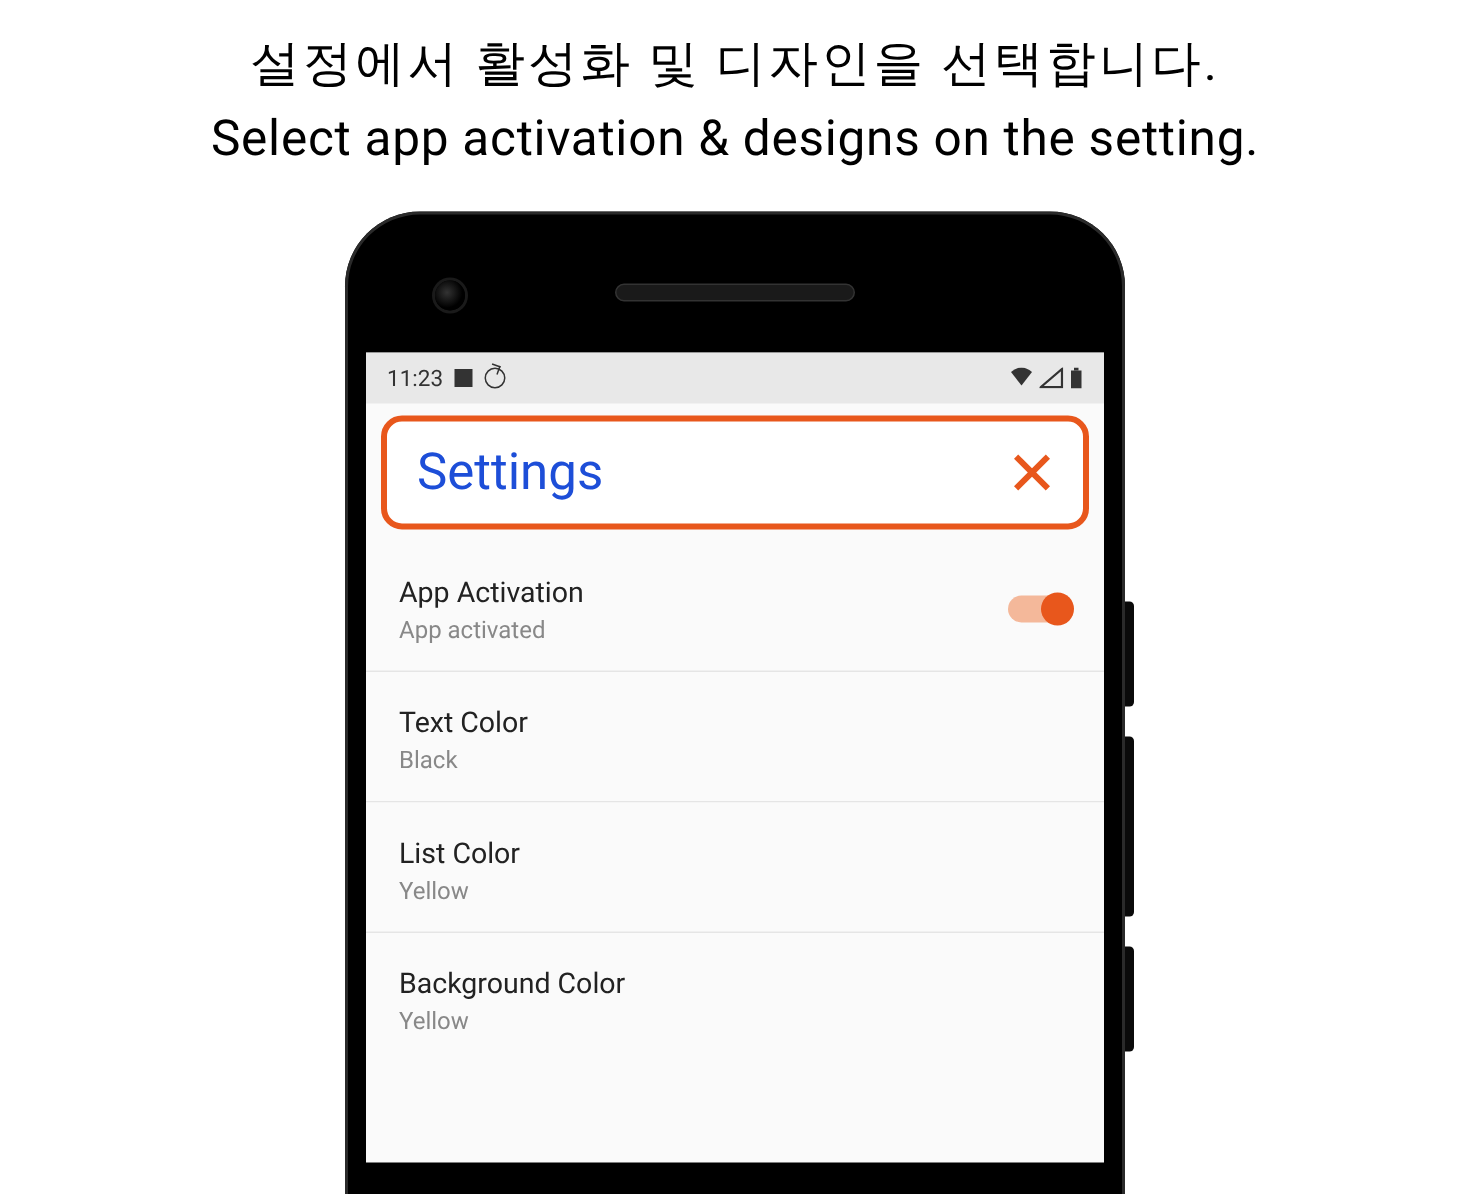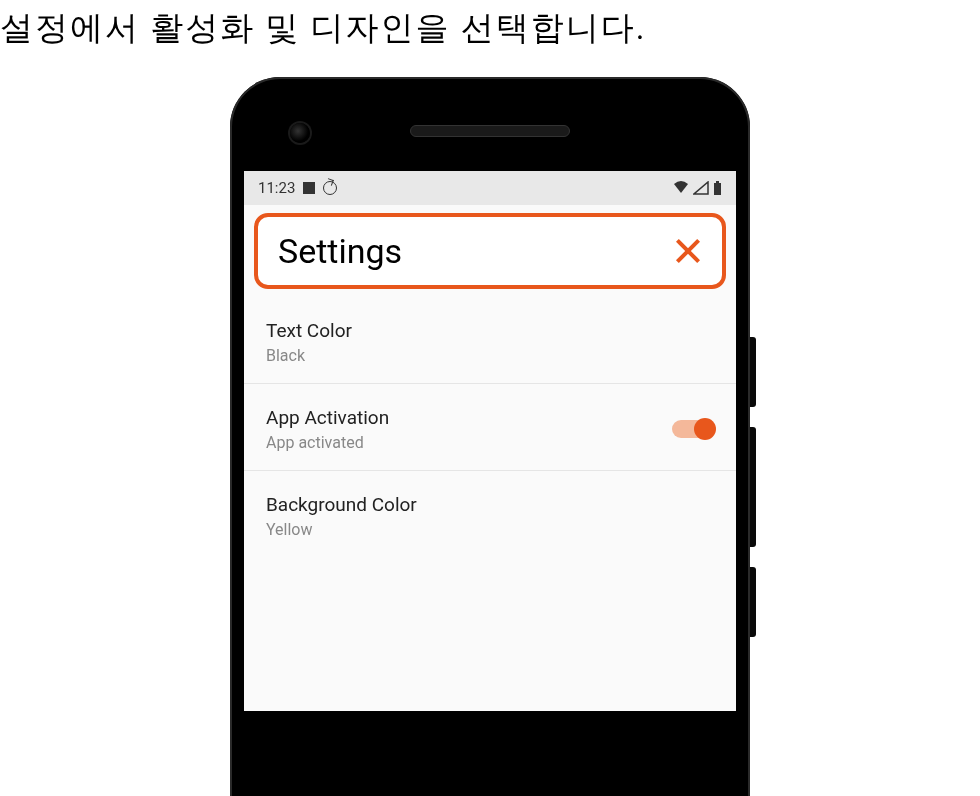--- a/index.html
+++ b/index.html
@@ -4,21 +4,22 @@
   <style>
     * { margin: 0; padding: 0; box-sizing: border-box; }
     body {
       width: 980px;
       height: 796px;
       background: #fff;
       font-family: -apple-system, BlinkMacSystemFont, "Segoe UI", Roboto, sans-serif;
       position: relative;
     }
     .caption {
-      padding-top: 3px;
+      text-align: center;
+      padding-top: 18px;
     }
     .caption-line {
       font-size: 33px;
       letter-spacing: 2px;
       color: #000;
       line-height: 1.5;
     }
     .caption-line.en {
       letter-spacing: 0.5px;
     }
@@ -94,21 +95,21 @@
       border-radius: 14px;
       background: #fff;
       display: flex;
       align-items: center;
       justify-content: space-between;
       padding: 14px 20px;
     }
     .header-title {
       font-size: 34px;
       font-weight: 400;
-      color: #000000;
+      color: #1d4ed8;
     }
     .close-x {
       width: 30px; height: 30px;
       position: relative;
       cursor: pointer;
     }
     .close-x::before, .close-x::after {
       content: ''; position: absolute; left: 14px; top: 0;
       width: 4px; height: 30px; background: #e8571c;
     }
@@ -156,20 +157,21 @@
     }
     .side-btn.b1 { top: 260px; height: 70px; }
     .side-btn.b2 { top: 350px; height: 120px; }
     .side-btn.b3 { top: 490px; height: 70px; }
   </style>
 </head>
 <body>
 
 <div class="caption">
   <div class="caption-line">설정에서 활성화 및 디자인을 선택합니다.</div>
+  <div class="caption-line en">Select app activation &amp; designs on the setting.</div>
 </div>
 
 <div class="phone-wrap">
   <div class="phone">
     <div class="side-btn b1"></div>
     <div class="side-btn b2"></div>
     <div class="side-btn b3"></div>
     <div class="phone-top">
       <div class="camera"></div>
       <div class="speaker"></div>
@@ -198,35 +200,41 @@
 
       <div class="header-box">
         <div class="header-title">Settings</div>
         <div class="close-x"></div>
       </div>
 
       <div class="list">
 
         <div class="row">
           <div class="row-text">
+            <div class="row-title">App Activation</div>
+            <div class="row-sub">App activated</div>
+          </div>
+          <div class="toggle">
+            <div class="toggle-knob"></div>
+          </div>
+        </div>
+
+        <div class="row">
+          <div class="row-text">
             <div class="row-title">Text Color</div>
             <div class="row-sub">Black</div>
           </div>
         </div>
 
         <div class="row">
           <div class="row-text">
-            <div class="row-title">App Activation</div>
-            <div class="row-sub">App activated</div>
-          </div>
-          <div class="toggle">
-            <div class="toggle-knob"></div>
-          </div>
-        </div>
-
+            <div class="row-title">List Color</div>
+            <div class="row-sub">Yellow</div>
+          </div>
+        </div>
 
         <div class="row" style="border-bottom:none;align-items:center;">
           <div class="row-text">
             <div class="row-title">Background Color</div>
             <div class="row-sub">Yellow</div>
           </div>
         </div>
 
       </div>
 

